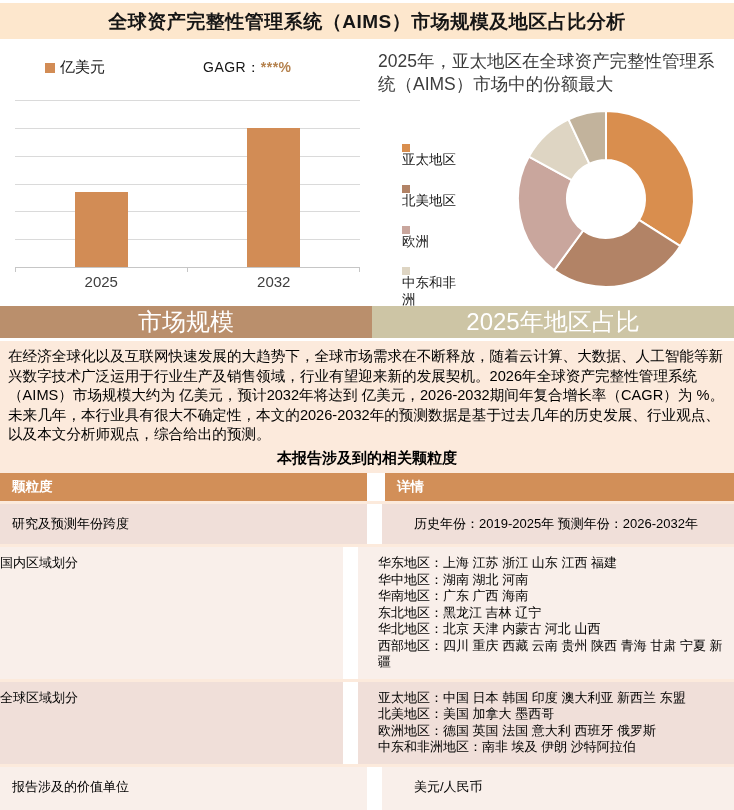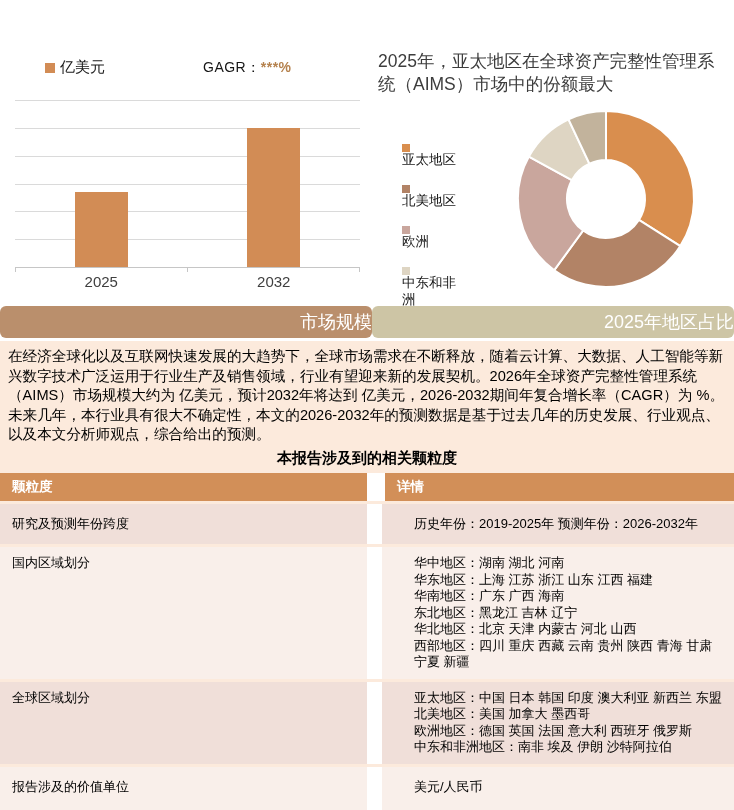--- a/index.html
+++ b/index.html
@@ -29,47 +29,50 @@
   .pie-headline{position:absolute;left:378px;top:10px;width:352px;margin:0;
     font-size:17.5px;line-height:1.32;color:#3D3D3D;font-weight:500;}
   .pie-legend{position:absolute;left:402px;top:100px;width:104px;}
   .pl-item{display:flex;align-items:flex-start;margin-bottom:12px;font-size:13.5px;color:#161616;flex-direction:column;}
   .pl-sq{width:8px;height:8px;margin:4px 6px 0 0;flex:none;}
   .pl-label{width:60px;line-height:1.25;}
   .donut{position:absolute;left:516px;top:69px;width:180px;height:180px;}
 
   
   .tabs{position:absolute;top:306px;left:0;width:734px;height:32px;display:flex;}
-  .tab{line-height:32px;text-align:right;color:#fff;font-size:18px;cursor:pointer;border-radius:6px;}
+  .tab{line-height:32px;text-align:center;color:#fff;font-size:24px;cursor:pointer;}
   .tab-left{width:372px;background:#BA8F6C;}
   .tab-right{flex:1;background:#CDC5A5;}
 
   
   .content{position:absolute;top:341px;left:0;width:734px;height:469px;background:#FCEADC;}
   .para{margin:6px 8px 0 8px;font-size:14.6px;line-height:19.5px;color:#000;}
   .tbl-title{margin:4px 0 5px;text-align:center;font-size:15px;font-weight:bold;color:#000;}
 
   .tbl{width:734px;}
   .t-head{display:flex;gap:18px;background:#fff;}
   .t-head .t-cell{background:#D28F58;color:#fff;font-weight:bold;font-size:13.5px;padding:7px 12px;line-height:14px;}
   .c1{width:343px;flex:none;}
   .c2{flex:1;}
   .t-row{display:flex;gap:15px;margin-top:3px;background:#fff;}
   .t-row .t-cell{font-size:13px;line-height:16.5px;padding:12px;color:#000;}
-  .t-row.pad-sm .t-cell{padding:8px 12px;}
+  .t-row.pad-sm .t-cell{padding:8px 0;}
   .t-row.odd .t-cell{background:#F0DFD9;}
   .t-row.even .t-cell{background:#F9EFEA;}
   .t-row:last-child .t-cell{padding-bottom:40px;}
   .dline{min-height:16.5px;margin-left:20px;}
 </style>
 </head>
 <body>
 
 <div class="page">
 
+  <header class="title-bar">
+    <span>全球资产完整性管理系统（AIMS）市场规模及地区占比分析</span>
+  </header>
 
   <section class="charts">
 
     <div>
       <div class="bc-legend">
         <span class="sq"></span><span>亿美元</span>
         <span class="gagr">
           <span>GAGR：</span><span class="gagr-val">***%</span>
         </span>
       </div>
@@ -140,22 +143,22 @@
       <div id="tbody">
           <div class="t-row odd">
             <div class="t-cell c1">研究及预测年份跨度</div>
             <div class="t-cell c2">
               <div class="dline">历史年份：2019-2025年 预测年份：2026-2032年</div>
             </div>
           </div>
           <div class="t-row even pad-sm">
             <div class="t-cell c1">国内区域划分</div>
             <div class="t-cell c2">
+              <div class="dline">华东地区：上海 江苏 浙江 山东 江西 福建</div>
               <div class="dline">华中地区：湖南 湖北 河南</div>
-              <div class="dline">华东地区：上海 江苏 浙江 山东 江西 福建</div>
               <div class="dline">华南地区：广东 广西 海南</div>
               <div class="dline">东北地区：黑龙江 吉林 辽宁</div>
               <div class="dline">华北地区：北京 天津 内蒙古 河北 山西</div>
               <div class="dline">西部地区：四川 重庆 西藏 云南 贵州 陕西 青海 甘肃 宁夏 新疆</div>
             </div>
           </div>
           <div class="t-row odd pad-sm">
             <div class="t-cell c1">全球区域划分</div>
             <div class="t-cell c2">
               <div class="dline">亚太地区：中国 日本 韩国 印度 澳大利亚 新西兰 东盟</div>

